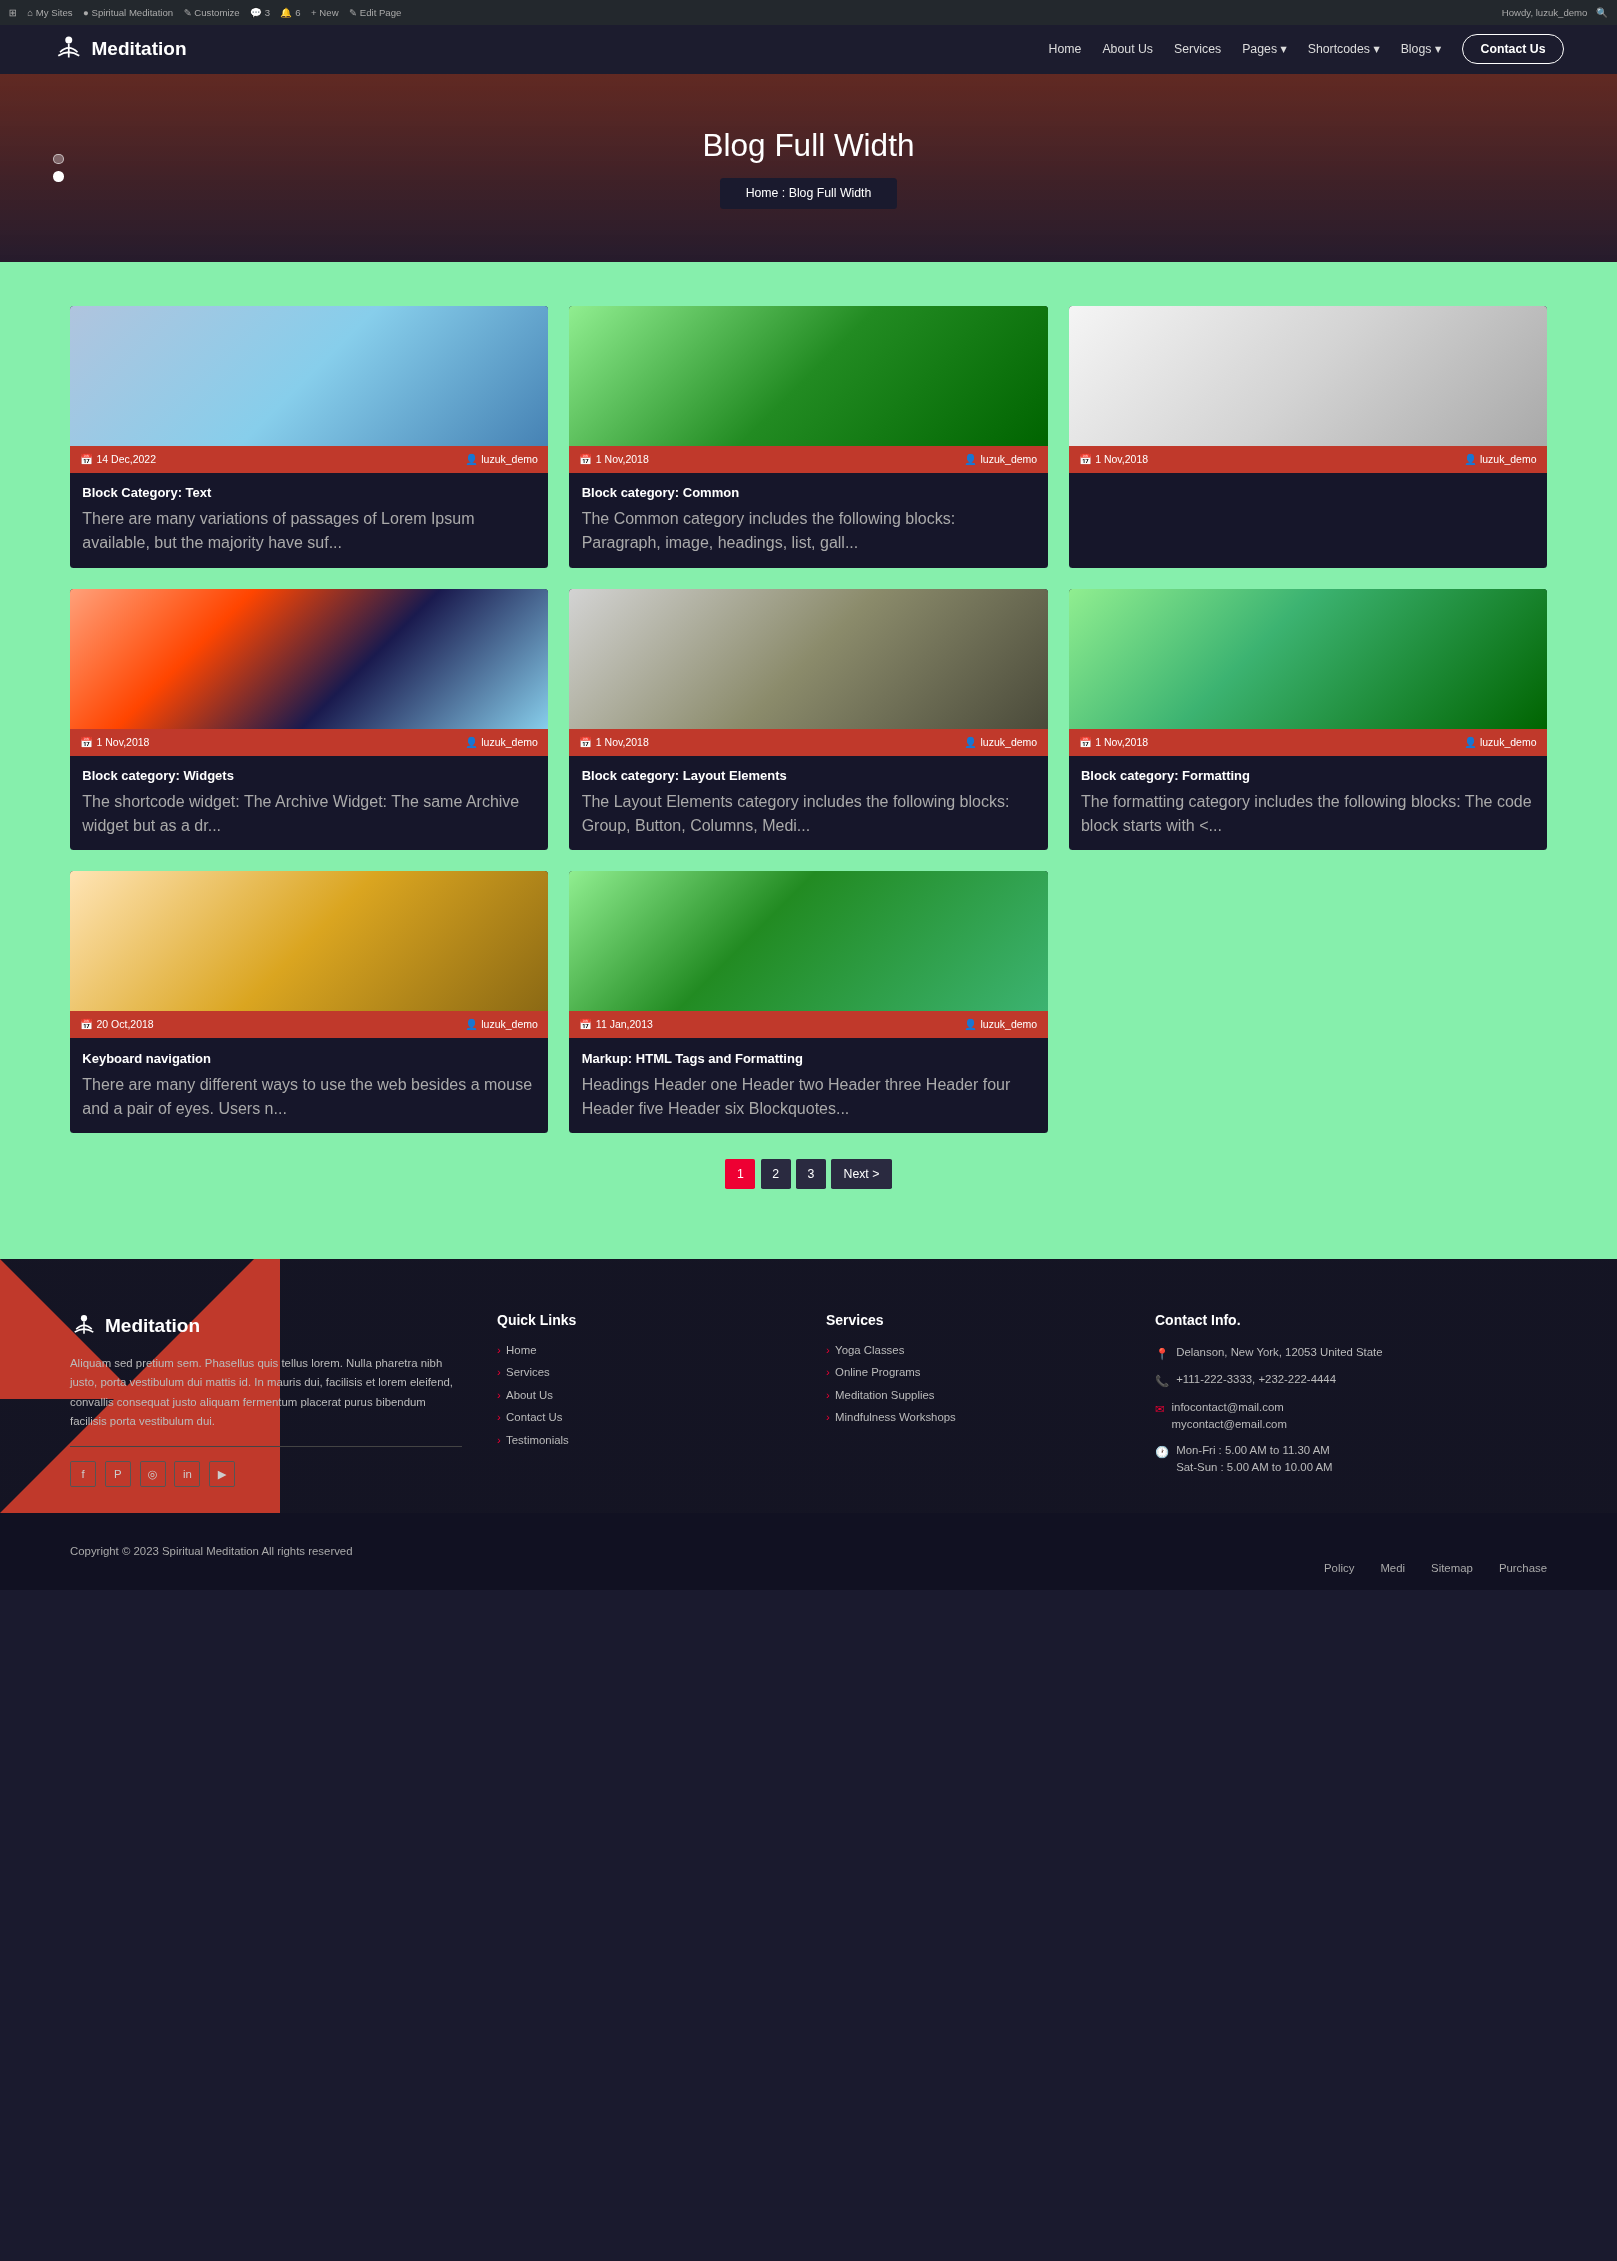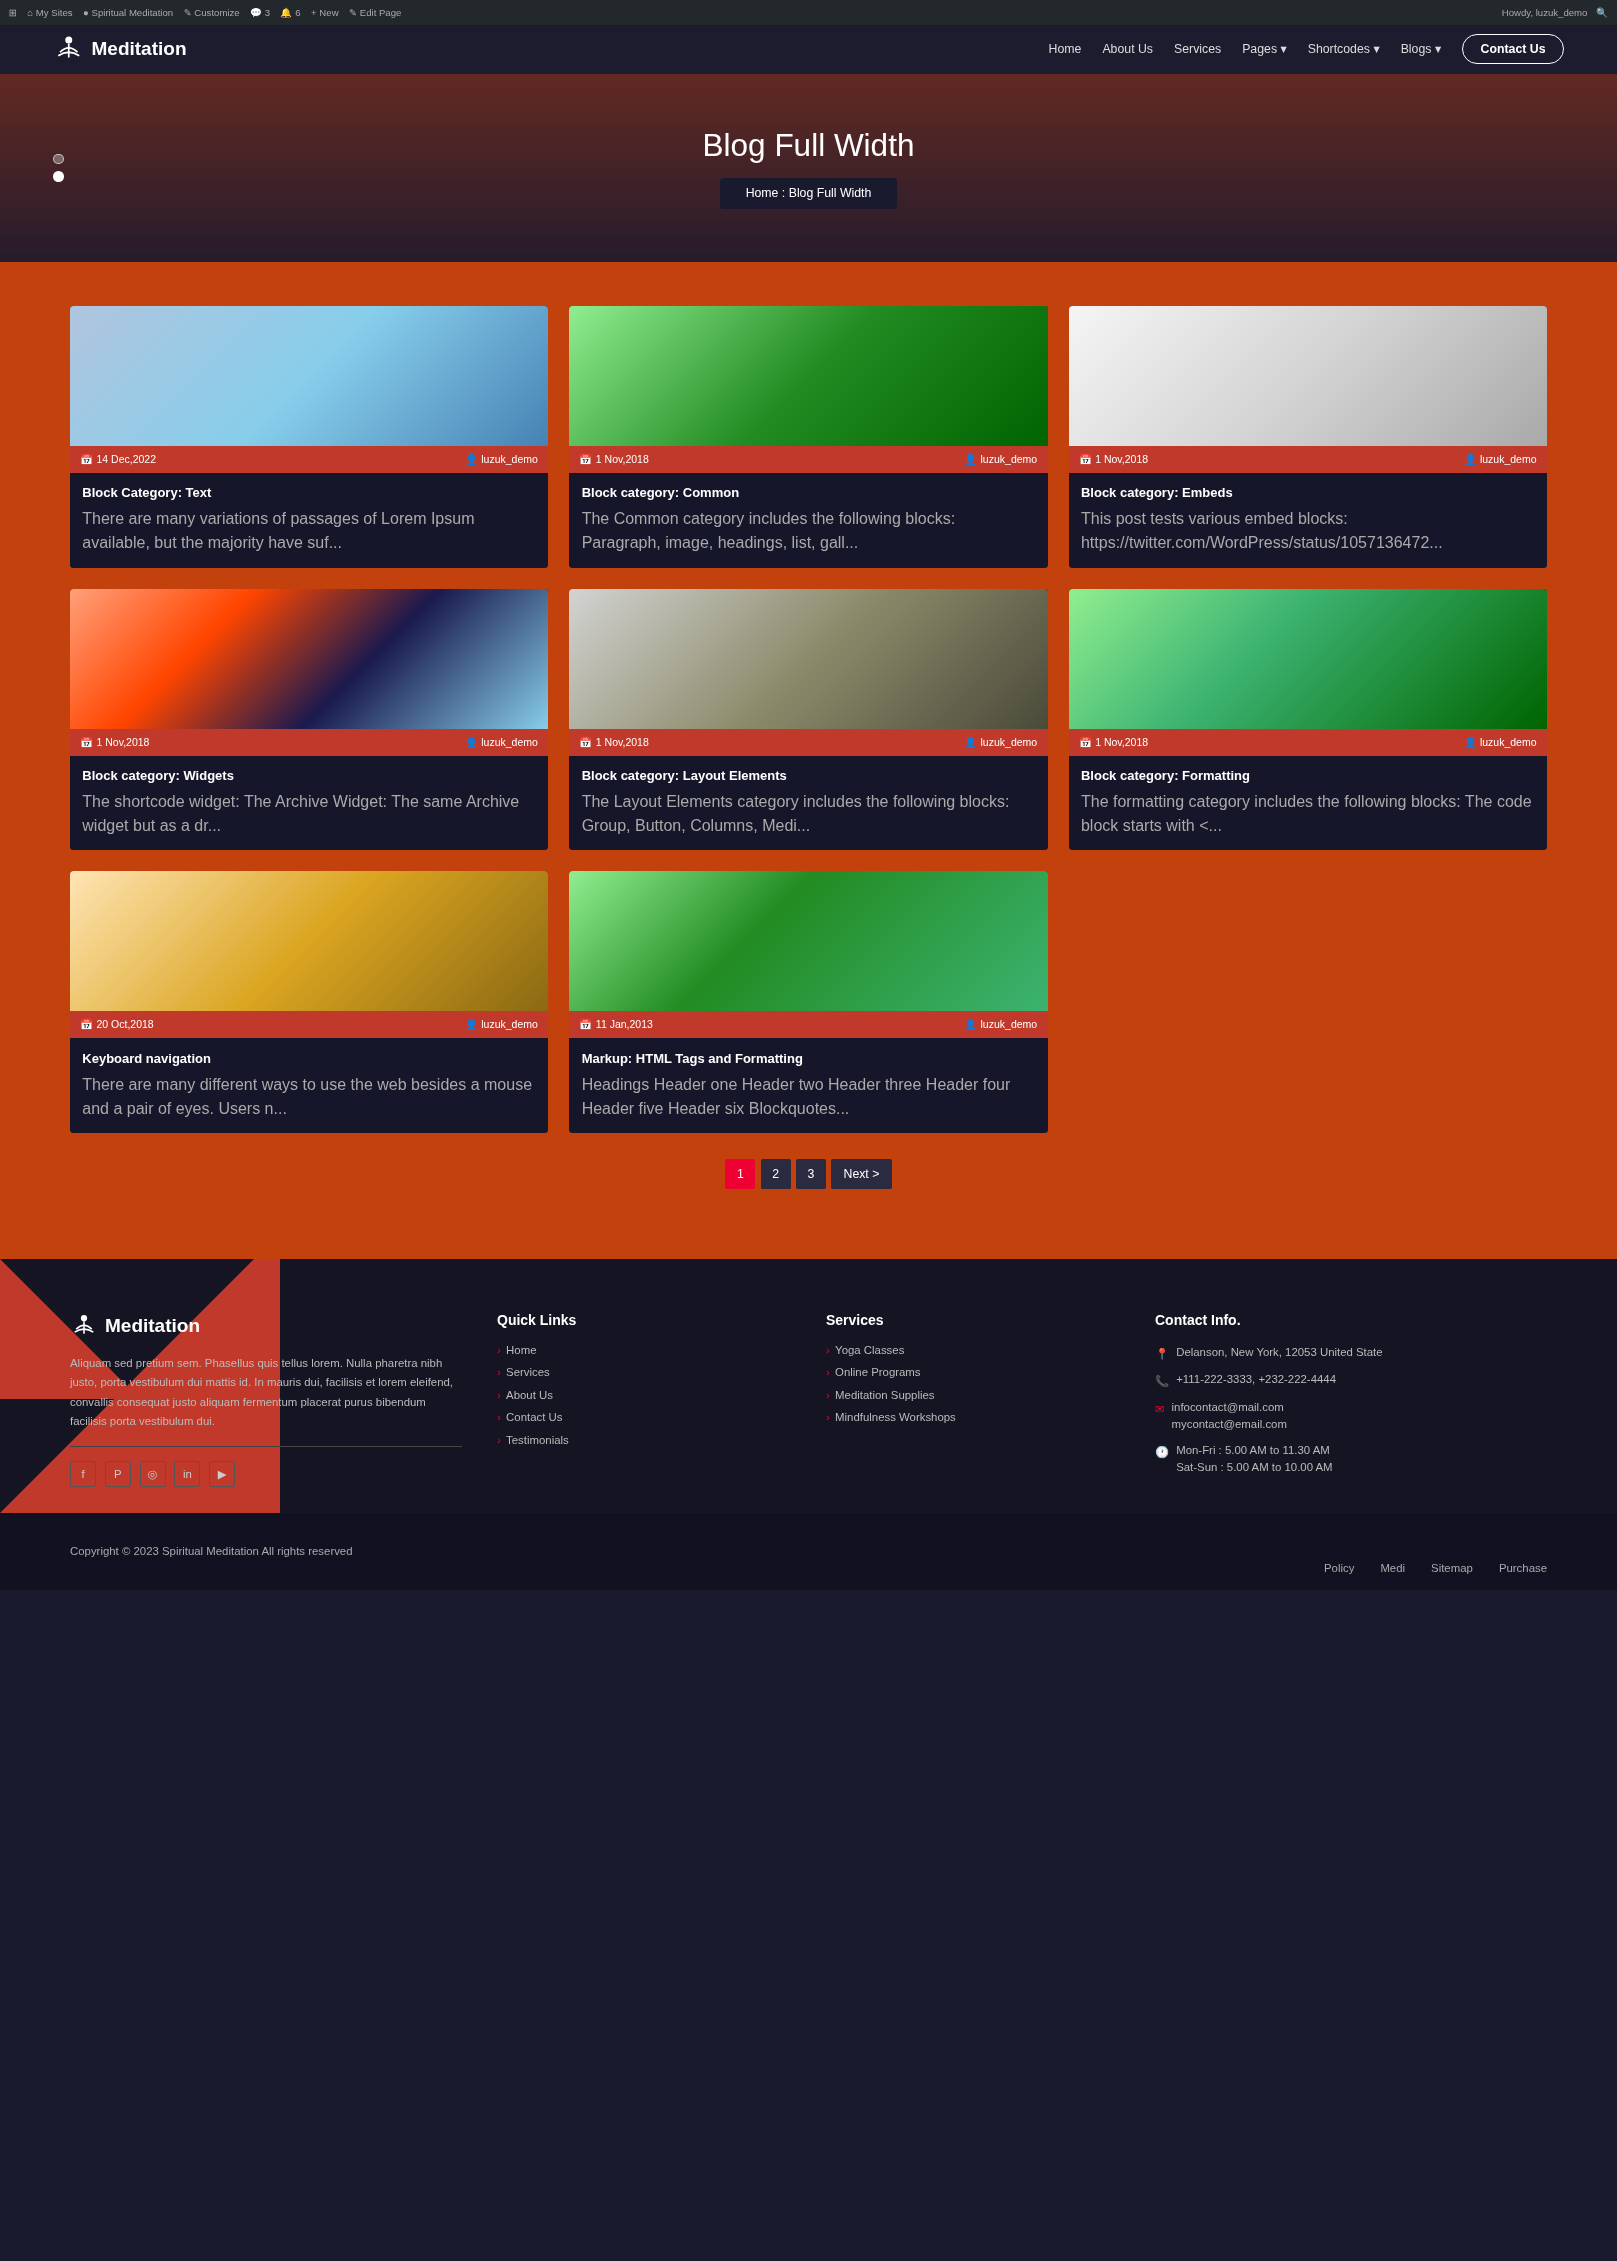--- a/index.html
+++ b/index.html
@@ -69,21 +69,21 @@
       display: flex;
       align-items: center;
       gap: 7px;
     }
     .slider-dots { position: absolute; left: 53px; top: 50%; transform: translateY(-50%); display: flex; flex-direction: column; gap: 7px; }
     .dot { width: 10.5px; height: 10.5px; border-radius: 50%; background: rgba(255,255,255,0.3); border: 1.8px solid rgba(255,255,255,0.6); }
     .dot.active { background: #fff; }
 
     
     .blog-section {
-      background: #c2410c;
+      background: #86efac;
       padding: 44px 70px;
     }
     .blog-grid {
       display: grid;
       grid-template-columns: repeat(3, 1fr);
       gap: 21px;
     }
     .blog-card {
       background: #16162a;
       border-radius: 3.5px;
@@ -297,24 +297,20 @@
         <p>The Common category includes the following blocks: Paragraph, image, headings, list, gall...</p>
       </div>
     </div>
       <div class="blog-card">
       <div class="img-ph img-ph-3">
         <span style="color:rgba(255,255,255,0.5); font-size:8.8px;"></span>
       </div>
       <div class="blog-card-meta">
         <span>📅 1 Nov,2018</span>
         <span>👤 luzuk_demo</span>
-      </div>
-      <div class="blog-card-body">
-        <h3>Block category: Embeds</h3>
-        <p>This post tests various embed blocks: https://twitter.com/WordPress/status/1057136472...</p>
       </div>
     </div>
       <div class="blog-card">
       <div class="img-ph img-ph-4">
         <span style="color:rgba(255,255,255,0.5); font-size:8.8px;"></span>
       </div>
       <div class="blog-card-meta">
         <span>📅 1 Nov,2018</span>
         <span>👤 luzuk_demo</span>
       </div>

